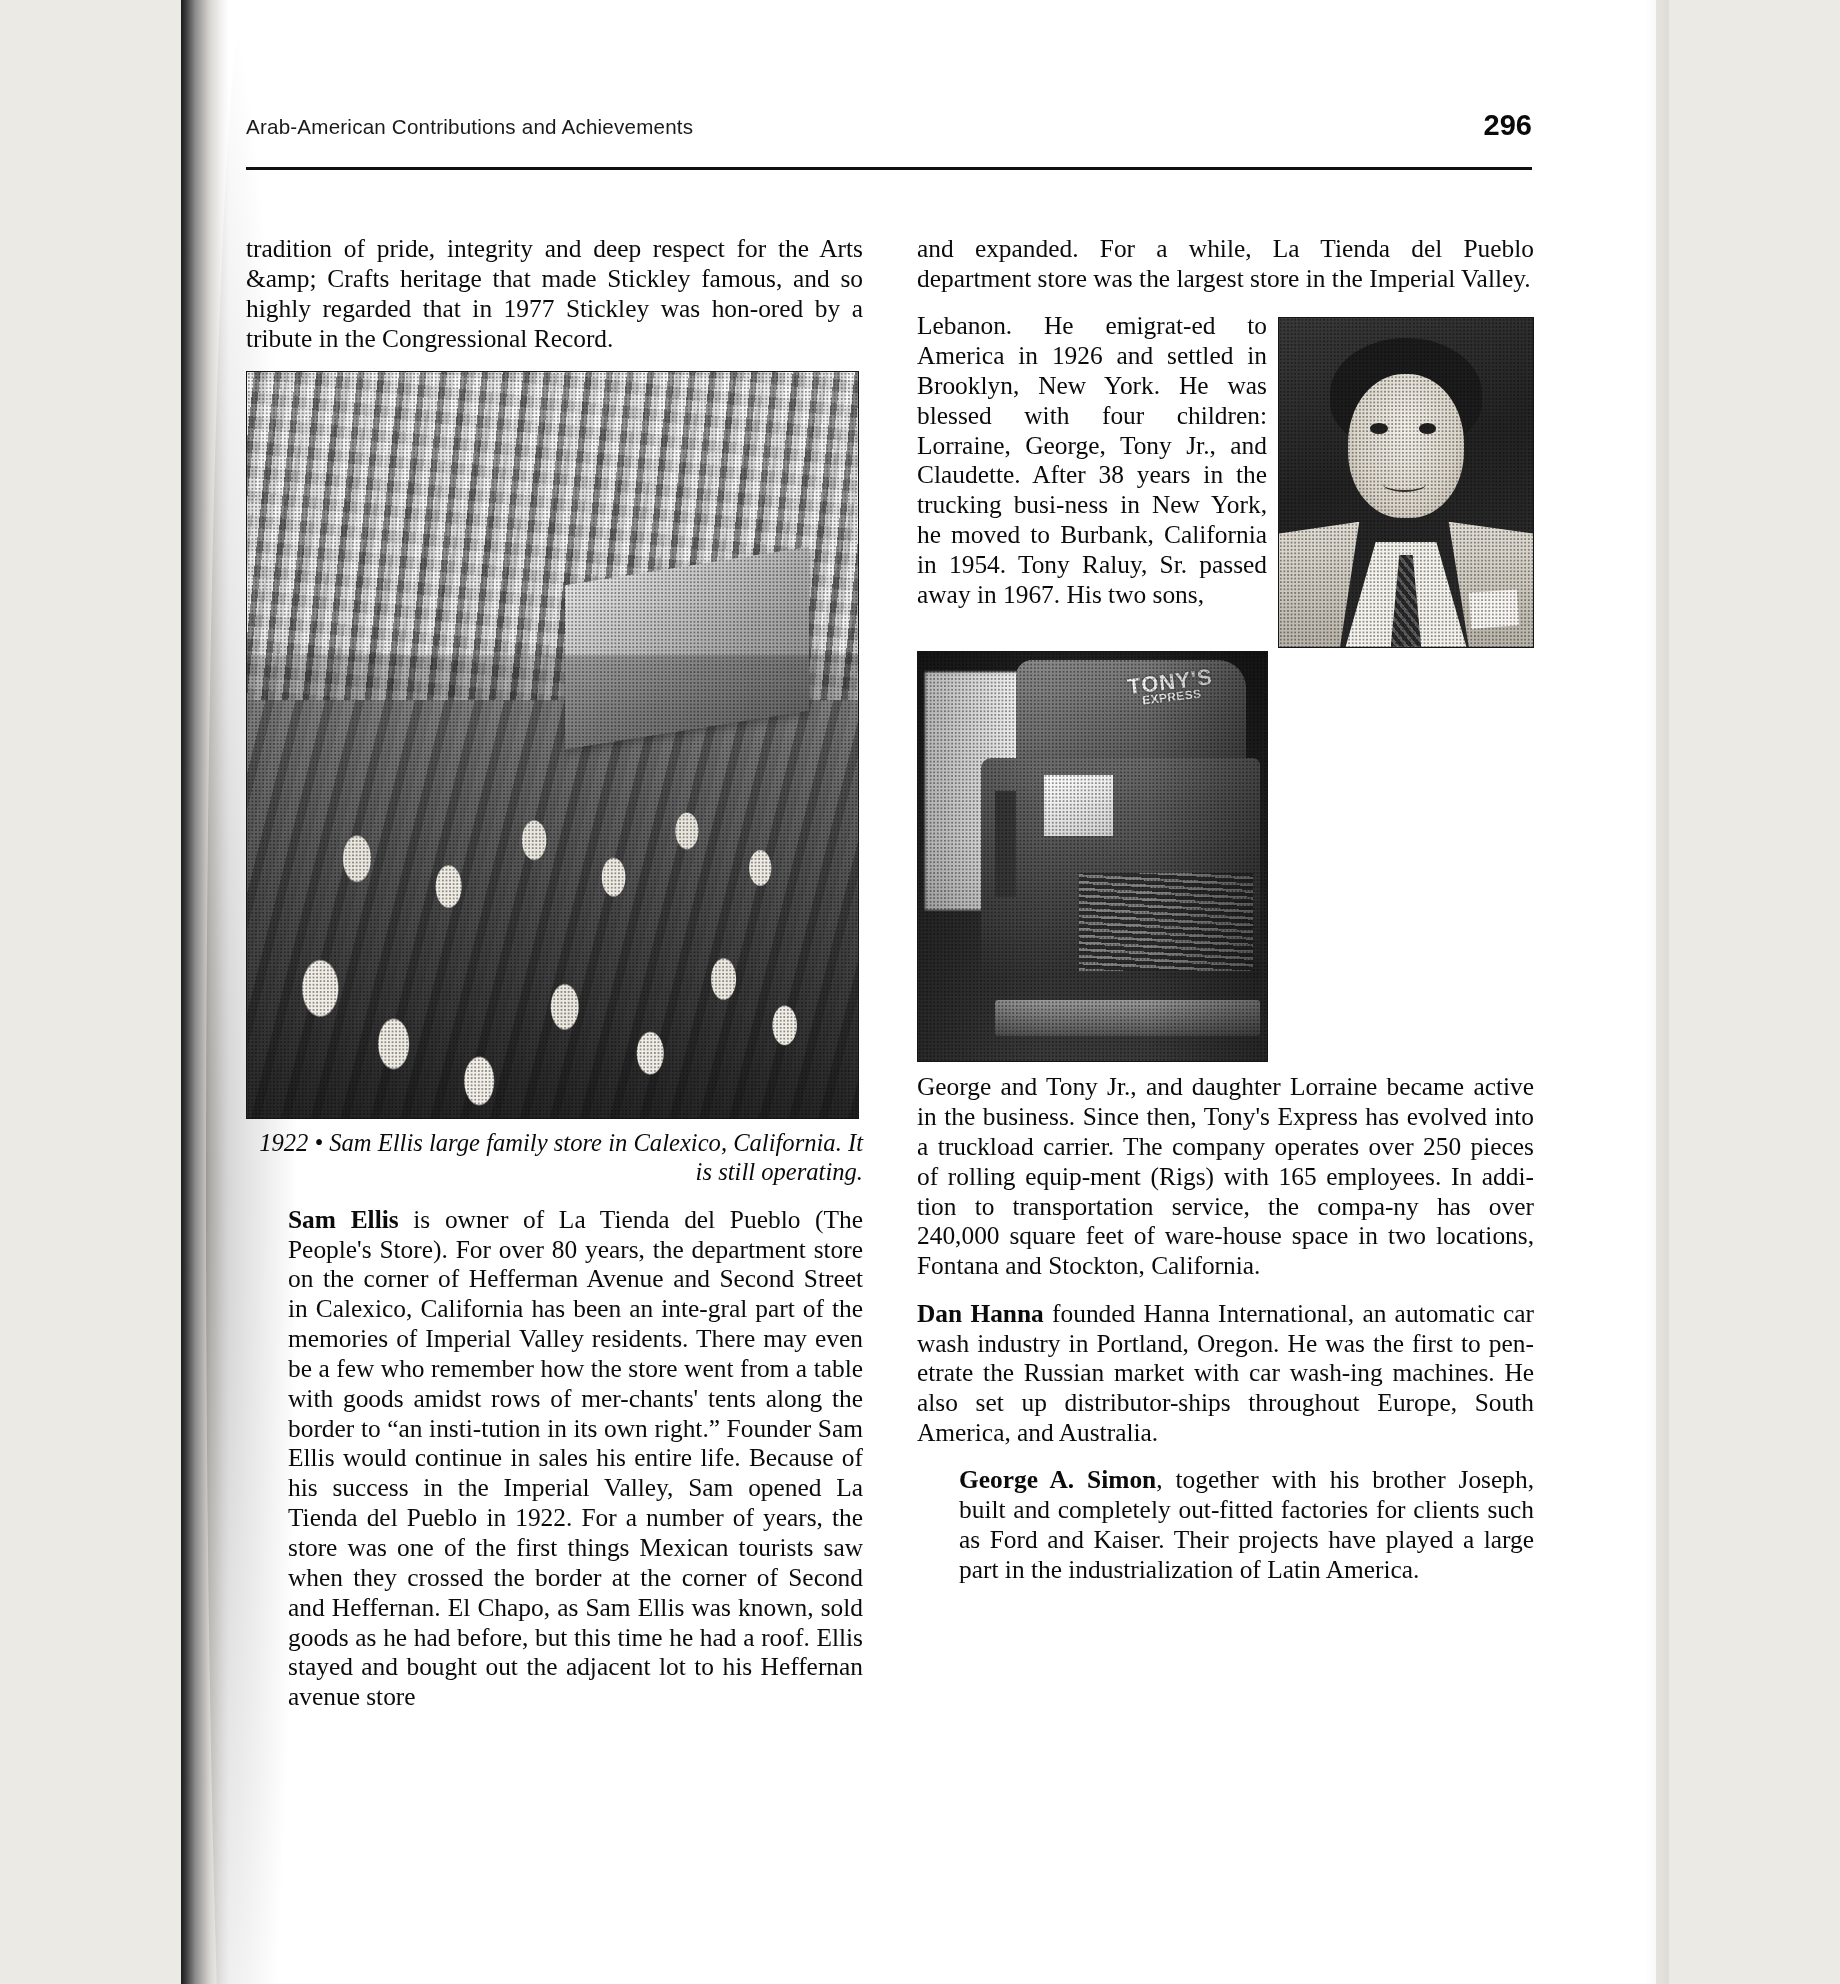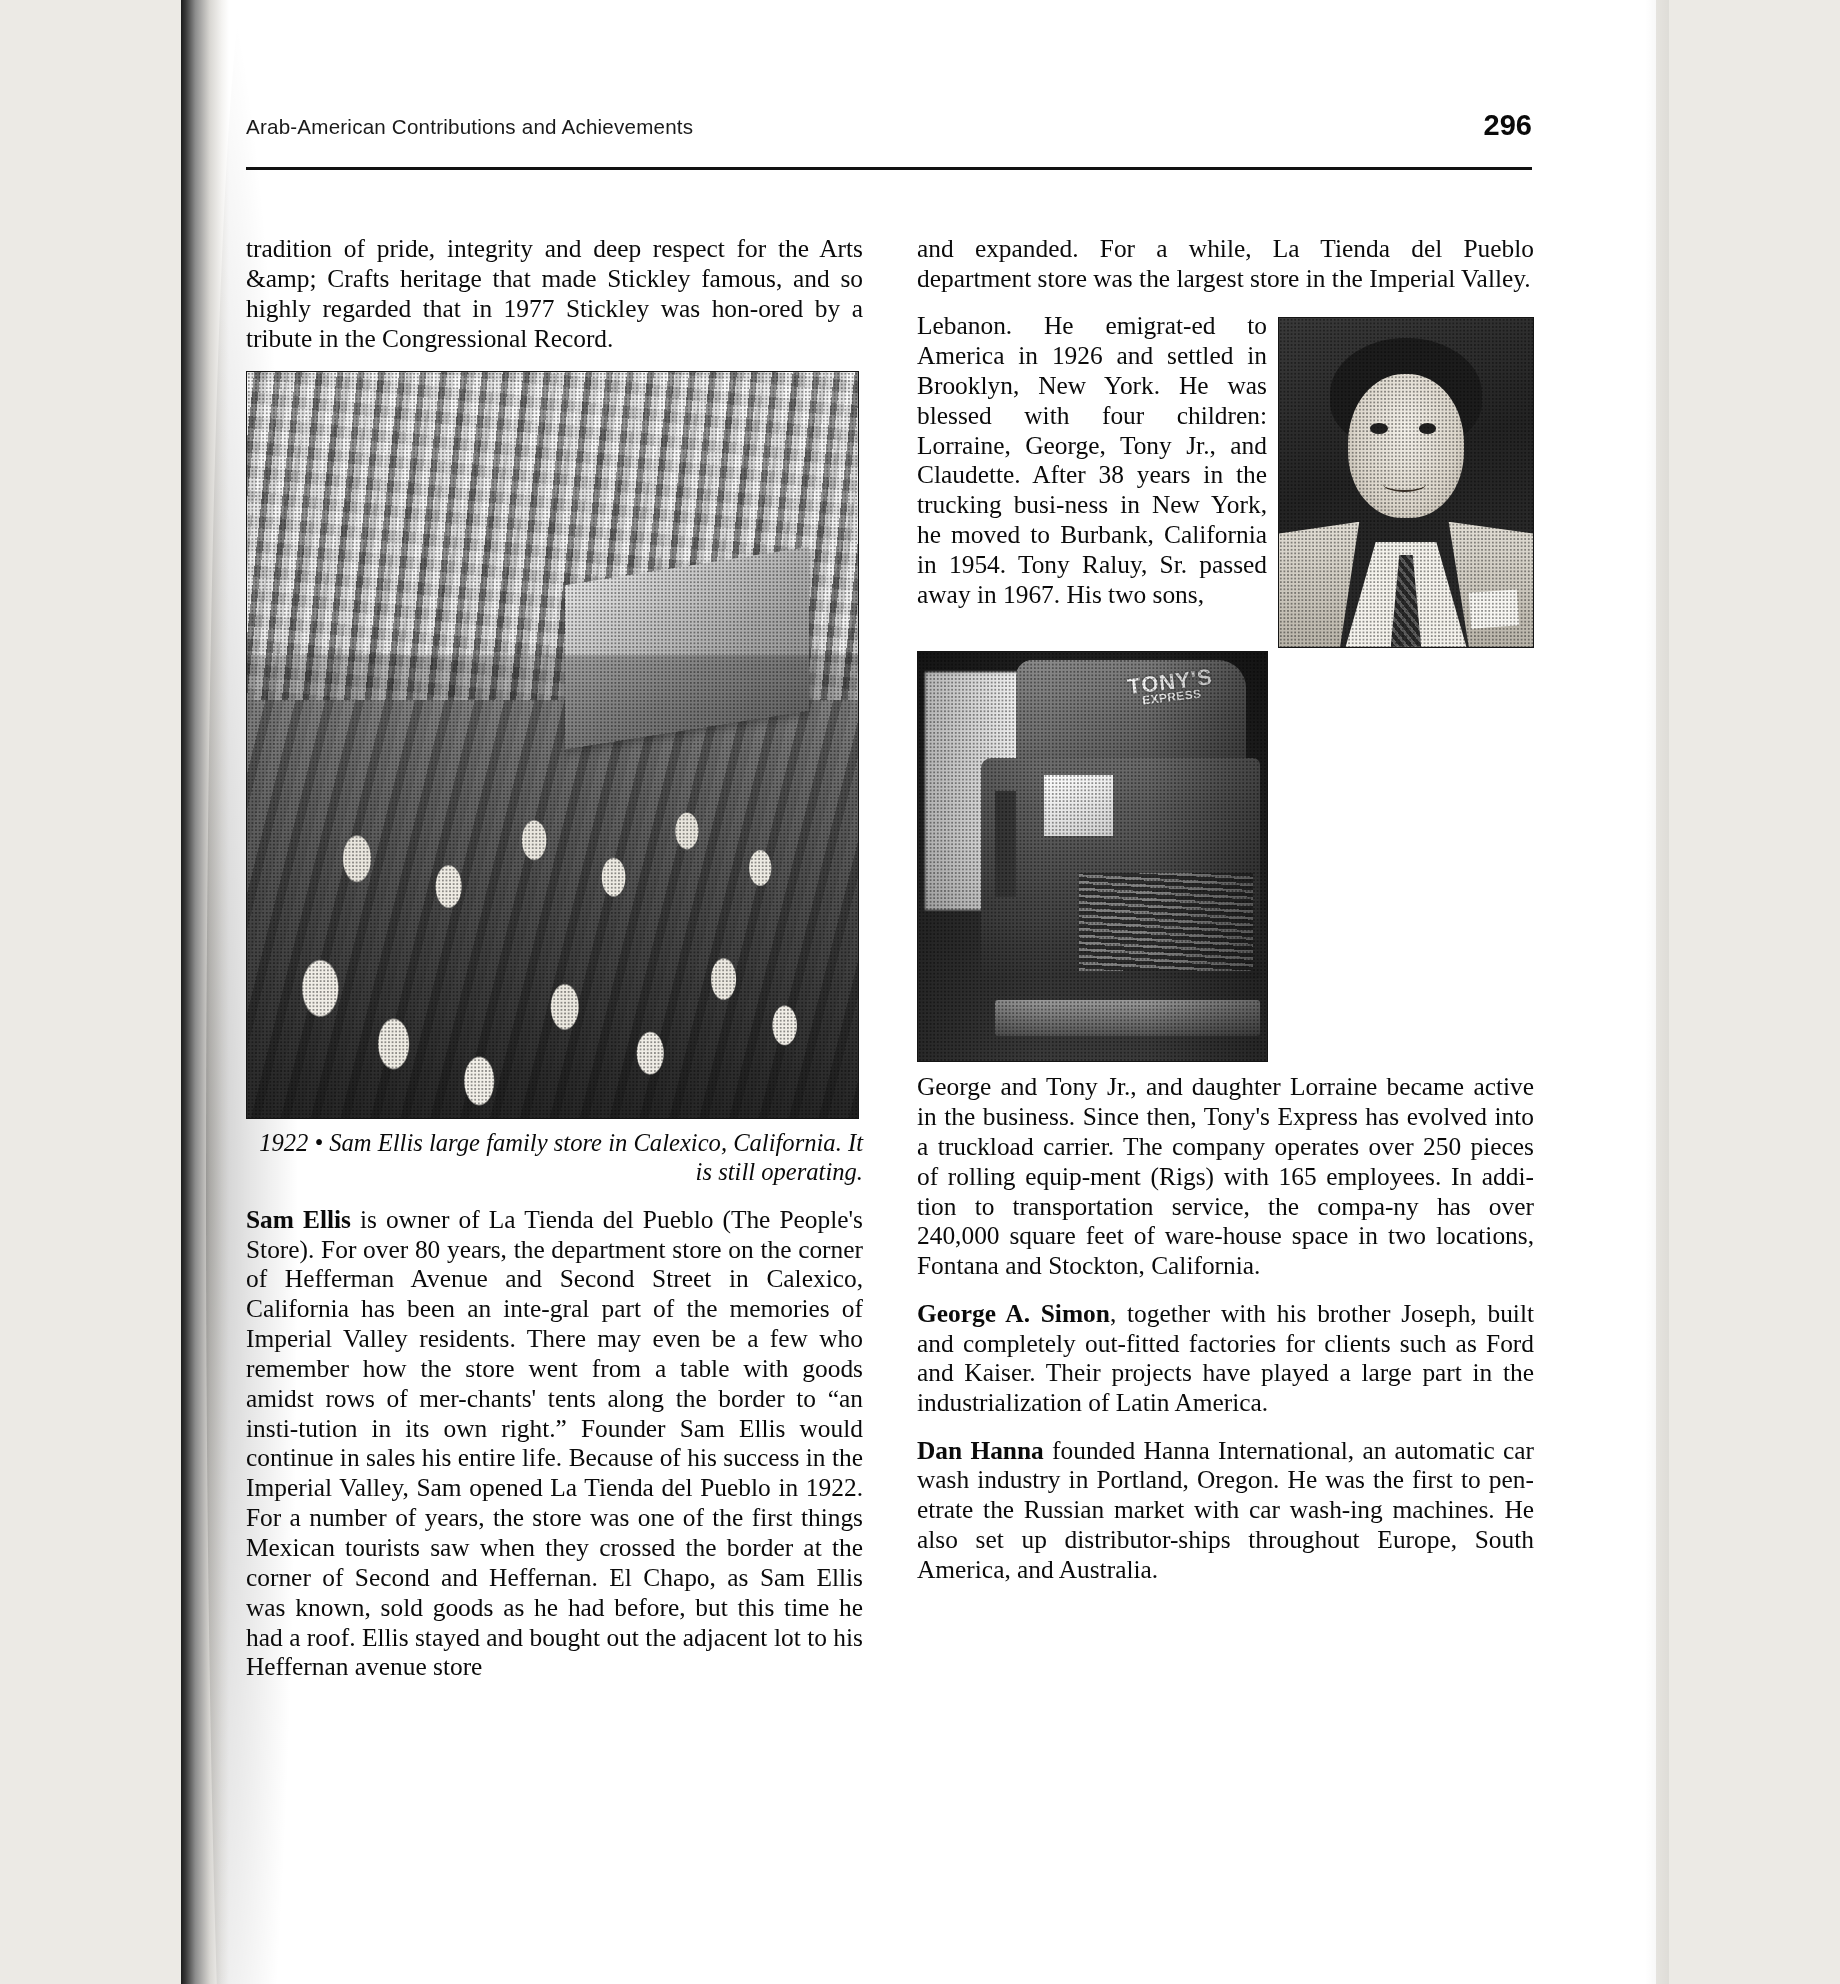--- a/index.html
+++ b/index.html
@@ -119,21 +119,21 @@
   .col-right { left: 671px; }
 
   p.body {
     margin: 0 0 17.5px 0;
     font-size: 25.4px;
     line-height: 1.175;
     text-align: justify;
     text-justify: inter-word;
     hyphens: manual;
   }
-  p.body:last-child { margin-bottom: 0; }
+  p.body:last-child { margin-bottom: 0; margin-left: 42px; }
   .lead { font-weight: bold; }
 
   
   .photo-store {
     position: relative;
     width: 611px;
     height: 746px;
     margin: 8.7px 0 10.3px 0;
     border: 1.6px solid #151515;
     overflow: hidden;
@@ -406,20 +406,20 @@
         <div class="t-blur"></div>
         <div class="halftone"></div>
       </div>
 
       <p class="wrapped">Lebanon. He emigrat-ed to America in 1926 and settled in Brooklyn, New York. He was blessed with four children: Lorraine, George, Tony Jr., and Claudette. After 38 years in the trucking busi-ness in New York, he moved to Burbank, California in 1954. Tony Raluy, Sr. passed away in 1967. His two sons,</p>
 
       <div class="clearer"></div>
 
       <p class="body" style="margin-top:0;">George and Tony Jr., and daughter Lorraine became active in the business. Since then, Tony's Express has evolved into a truckload carrier. The company operates over 250 pieces of rolling equip-ment (Rigs) with 165 employees. In addi-tion to transportation service, the compa-ny has over 240,000 square feet of ware-house space in two locations, Fontana and Stockton, California.</p>
 
+      <p class="body"><span class="lead">Dan Hanna</span><span> founded Hanna International, an automatic car wash industry in Portland, Oregon. He was the first to pen-etrate the Russian market with car wash-ing machines. He also set up distributor-ships throughout Europe, South America, and Australia.</span></p>
+
       <p class="body"><span class="lead">George A. Simon</span><span>, together with his brother Joseph, built and completely out-fitted factories for clients such as Ford and Kaiser. Their projects have played a large part in the industrialization of Latin America.</span></p>
-
-      <p class="body"><span class="lead">Dan Hanna</span><span> founded Hanna International, an automatic car wash industry in Portland, Oregon. He was the first to pen-etrate the Russian market with car wash-ing machines. He also set up distributor-ships throughout Europe, South America, and Australia.</span></p>
     </div>
 
   </div>
 </div>
 
 
 </body></html>

